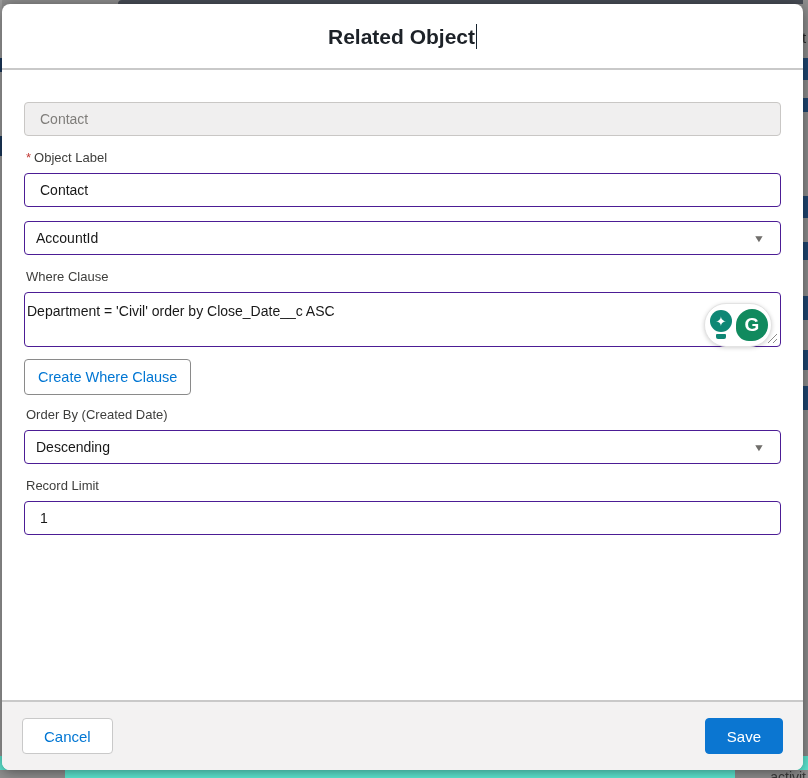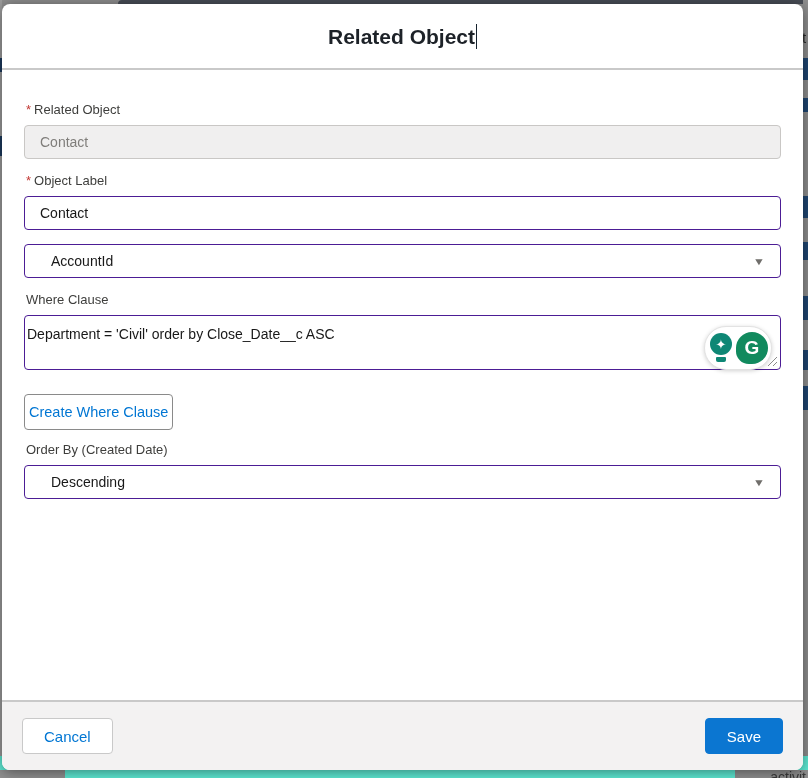--- a/index.html
+++ b/index.html
@@ -37,21 +37,21 @@
   .group { margin-bottom:14px; }
   .field-label { font-size:13px; color:#3e3e3c; line-height:16px; margin:0 0 7px 2px; display:block; }
   .req { color:#c23934; margin-right:3px; }
 
   .text-input, .combo, .textarea-input {
     width:100%; border:1px solid #4c1d95; border-radius:4px; background:#fff;
     font-family:"Liberation Sans", sans-serif; font-size:14px; color:#181818; }
   .text-input { height:34px; padding:0 15px; }
   .text-input:disabled, .text-input.disabled {
     background:#f0efef; border-color:#c9c7c5; color:#7f7d7a; }
-  .combo { height:34px; padding:0 26px; display:flex; align-items:center; cursor:pointer;
+  .combo { height:34px; padding:0 11px; display:flex; align-items:center; cursor:pointer;
            position:relative; }
   .combo .caret { position:absolute; right:16px; top:50%; transform:translateY(-50%) scaleX(1.25);
                   color:#706e6b; font-size:10px; }
 
   .ta-wrap { position:relative; }
   .textarea-input { height:55px; padding:9px 2px; resize:none; display:block; line-height:19px; }
   .grammarly-pill { position:absolute; right:9px; top:11px; width:68px; height:44px;
                     background:#fff; border:1px solid #e3e3e3; border-radius:22px;
                     box-shadow:0 1px 4px rgba(0,0,0,.18);
                     display:flex; align-items:center; justify-content:center; gap:2px; cursor:pointer; }
@@ -59,21 +59,21 @@
   .gm-bulb .bulb-circle { position:absolute; left:2px; top:1px; width:22px; height:22px;
                           border-radius:50%; background:#0e8775; color:#fff; font-size:13px;
                           display:flex; align-items:center; justify-content:center; }
   .gm-bulb .bulb-base { position:absolute; left:8px; bottom:2px; width:10px; height:5px;
                         border-radius:1px 1px 2px 2px; background:#0e8775; }
   .gm-g { width:32px; height:32px; border-radius:50% 50% 50% 40%; background:#118a5e;
           color:#fff; font-size:19px; font-weight:bold; display:flex; align-items:center;
           justify-content:center; }
   .resize-handle { position:absolute; right:3px; bottom:3px; width:11px; height:11px; cursor:nwse-resize; }
 
-  .btn-outline-blue { margin-top:24px; height:36px; padding:0 4px; background:#fff;
+  .btn-outline-blue { margin-top:12px; height:36px; padding:0 13px; background:#fff;
                       border:1px solid #8a8a8a; border-radius:4px; color:#0176d3;
                       font-family:"Liberation Sans", sans-serif; font-size:14.5px; cursor:pointer; }
 
   .modal-footer { flex:0 0 70px; background:#f3f2f2; border-top:2px solid #c9c9c9;
                   border-radius:0 0 8px 8px; display:flex; align-items:center;
                   justify-content:space-between; gap:10px; padding:0 20px; }
   .btn-cancel { height:36px; padding:0 21px; background:#fff; border:1px solid #c9c9c9;
                 border-radius:4px; color:#0176d3; font-size:15px;
                 font-family:"Liberation Sans", sans-serif; cursor:pointer; }
   .btn-save { height:36px; padding:8px 21px; background:#0b76d1; border:1px solid #0b76d1;
@@ -110,21 +110,20 @@
 
 <div class="modal">
 
   <div class="modal-header">
     <h2 class="modal-title"><span>Related Object</span><span class="text-cursor"></span></h2>
   </div>
 
   <div class="modal-body">
 
     <div class="group">
-      <label class="field-label"><span class="req">*</span><span>Related Object</span></label>
       <input class="text-input disabled" type="text" disabled="" value="Contact" style="">
     </div>
 
     <div class="group">
       <label class="field-label"><span class="req">*</span><span>Object Label</span></label>
       <input class="text-input" type="text" value="Contact" style="">
     </div>
 
     <div class="group">
       <div class="combo">
@@ -156,20 +155,24 @@
     </div>
 
     <div class="group">
       <label class="field-label"><span>Order By (Created Date)</span></label>
       <div class="combo">
         <span>Descending</span>
         <span class="caret">▼</span>
       </div>
     </div>
 
+    <div class="group">
+      <label class="field-label"><span>Record Limit</span></label>
+      <input class="text-input" type="text" value="1" style="">
+    </div>
 
   </div>
 
   <div class="modal-footer">
     <button class="btn-cancel">Cancel</button>
     <button class="btn-save">Save</button>
   </div>
 
 </div>
 

